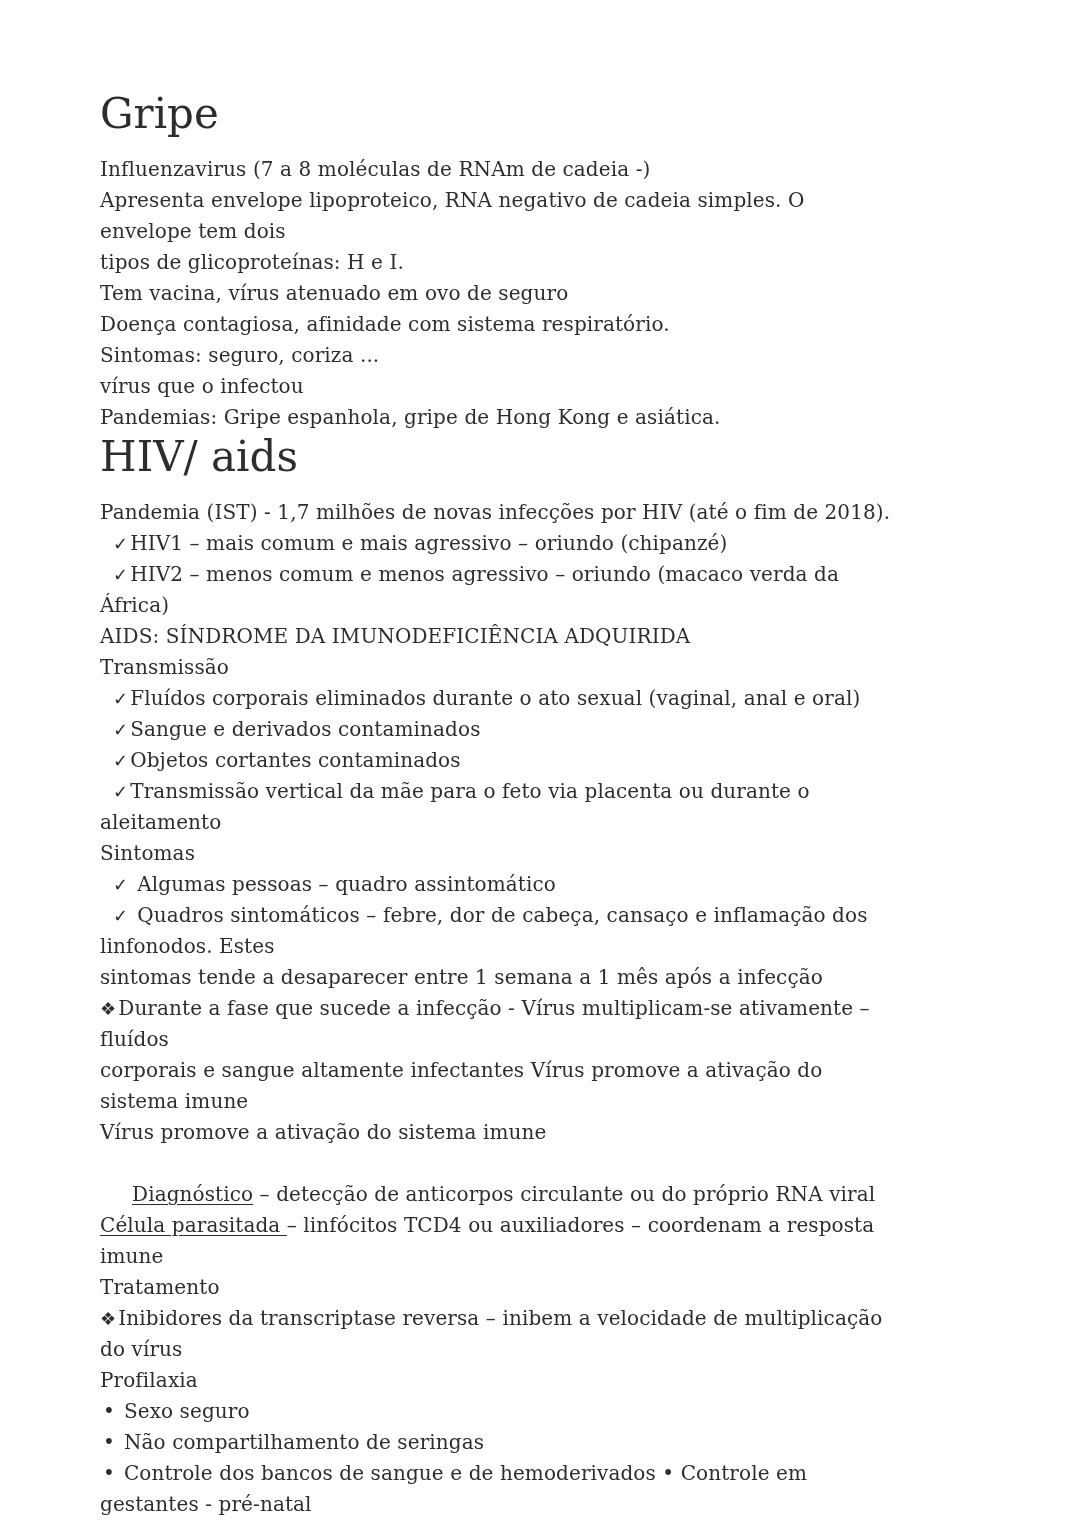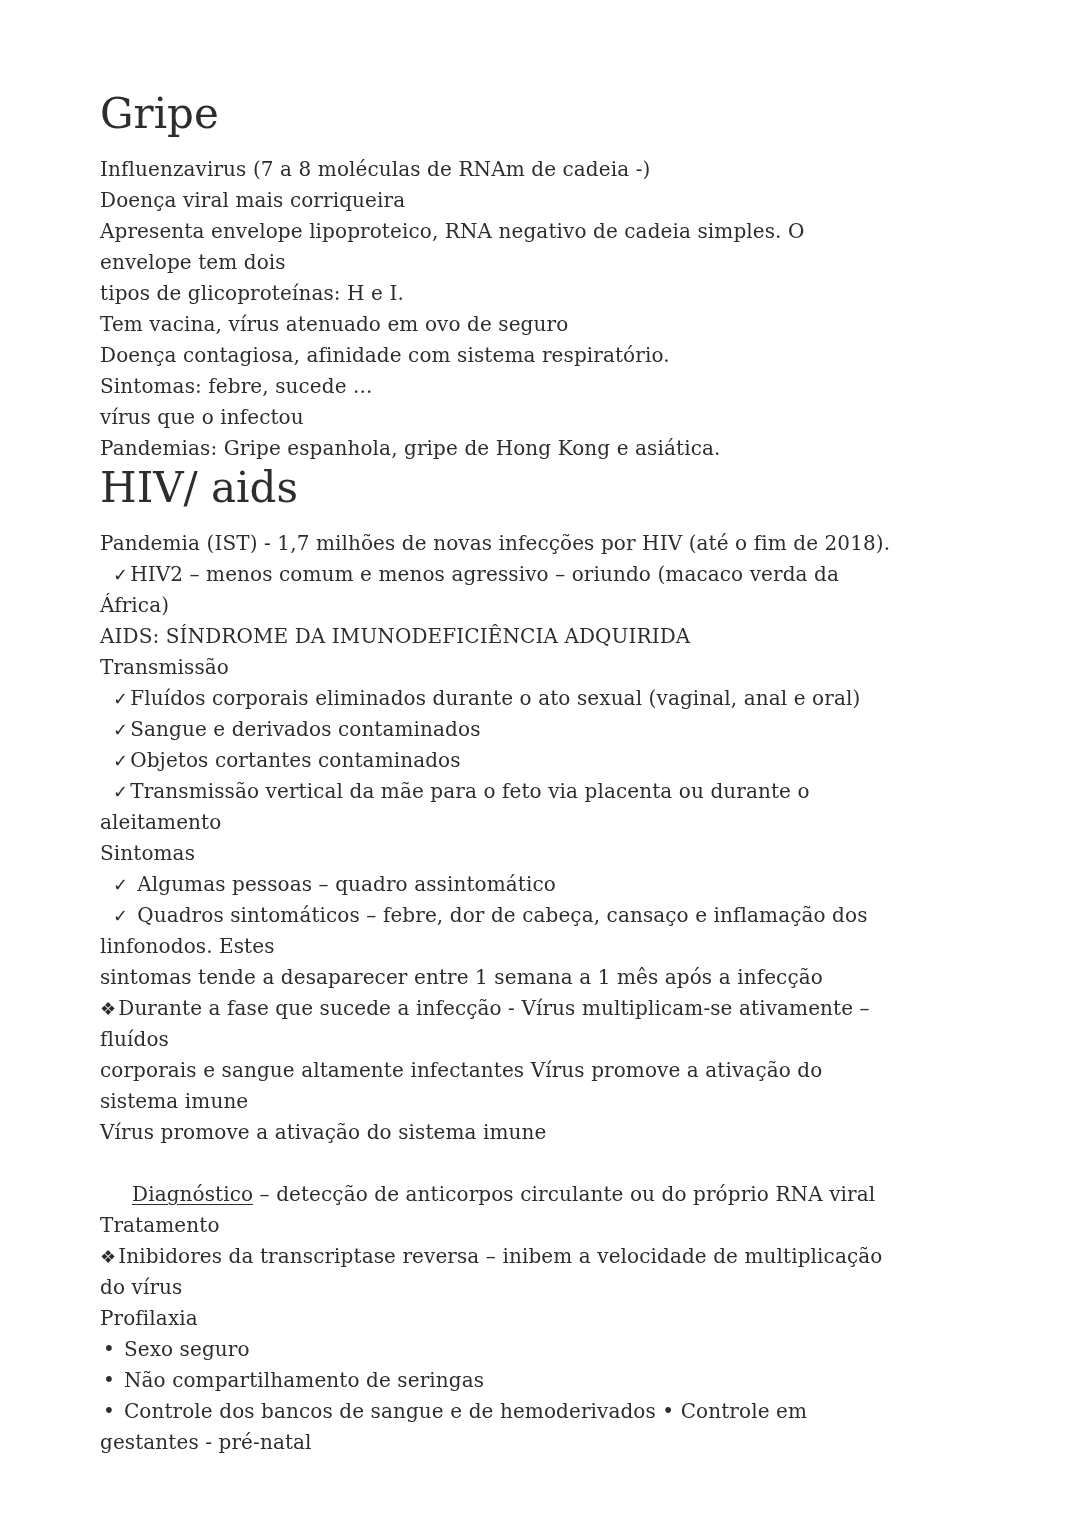--- a/index.html
+++ b/index.html
@@ -56,51 +56,52 @@
 </style>
 </head>
 <body>
 
 <div class="page">
 
   <section class="sec-0">
     <h1 class="section-title">Gripe</h1>
     <div class="lines">
         <div class="line"><span>Influenzavirus (7 a 8 moléculas de RNAm de cadeia -)</span></div>
-        <div class="line"><span>Doença viral mais corriqueira</span></div>
         <div class="line"><span>Apresenta envelope lipoproteico, RNA negativo de cadeia simples. O envelope tem dois</span></div>
         <div class="line"><span>tipos de glicoproteínas: H e I.</span></div>
         <div class="line"><span>Tem vacina, vírus atenuado em ovo de seguro</span></div>
         <div class="line"><span>Doença contagiosa, afinidade com sistema respiratório.</span></div>
-        <div class="line"><span>Sintomas: febre, sucede ...</span></div>
+        <div class="line"><span>Sintomas: seguro, coriza ...</span></div>
         <div class="line"><span>vírus que o infectou</span></div>
         <div class="line"><span>Pandemias: Gripe espanhola, gripe de Hong Kong e asiática.</span></div>
       </div>
   </section>
 
   <section class="sec-1">
     <h1 class="section-title">HIV/ aids</h1>
     <div class="lines">
         <div class="line"><span>Pandemia (IST) - 1,7 milhões de novas infecções por HIV (até o fim de 2018).</span></div>
+        <div class="line check"><span class="mk mk-sym">✓</span><span>HIV1 – mais comum e mais agressivo – oriundo (chipanzé)</span></div>
         <div class="line check"><span class="mk mk-sym">✓</span><span>HIV2 – menos comum e menos agressivo – oriundo (macaco verda da África)</span></div>
         <div class="line"><span>AIDS: SÍNDROME DA IMUNODEFICIÊNCIA ADQUIRIDA</span></div>
         <div class="line"><span>Transmissão</span></div>
         <div class="line check"><span class="mk mk-sym">✓</span><span>Fluídos corporais eliminados durante o ato sexual (vaginal, anal e oral)</span></div>
         <div class="line check"><span class="mk mk-sym">✓</span><span>Sangue e derivados contaminados</span></div>
         <div class="line check"><span class="mk mk-sym">✓</span><span>Objetos cortantes contaminados</span></div>
         <div class="line check"><span class="mk mk-sym">✓</span><span>Transmissão vertical da mãe para o feto via placenta ou durante o aleitamento</span></div>
         <div class="line"><span>Sintomas</span></div>
         <div class="line check"><span class="mk mk-sym gap">✓</span><span>Algumas pessoas – quadro assintomático</span></div>
         <div class="line check"><span class="mk mk-sym gap">✓</span><span>Quadros sintomáticos – febre, dor de cabeça, cansaço e inflamação dos linfonodos. Estes</span></div>
         <div class="line"><span>sintomas tende a desaparecer entre 1 semana a 1 mês após a infecção</span></div>
         <div class="line"><span class="mk mk-sym">❖</span><span>Durante a fase que sucede a infecção - Vírus multiplicam-se ativamente – fluídos</span></div>
         <div class="line"><span>corporais e sangue altamente infectantes Vírus promove a ativação do sistema imune</span></div>
         <div class="line"><span>Vírus promove a ativação do sistema imune</span></div>
         <div class="line"></div>
         <div class="line lead-indent"><span class="ul">Diagnóstico</span><span> – detecção de anticorpos circulante ou do próprio RNA viral</span></div>
+        <div class="line"><span class="ul">Célula parasitada </span><span>– linfócitos TCD4 ou auxiliadores – coordenam a resposta imune</span></div>
         <div class="line"><span>Tratamento</span></div>
         <div class="line"><span class="mk mk-sym">❖</span><span>Inibidores da transcriptase reversa – inibem a velocidade de multiplicação do vírus</span></div>
         <div class="line"><span>Profilaxia</span></div>
         <div class="line bullet"><span class="mk mk-serif gap">•</span><span>Sexo seguro</span></div>
         <div class="line bullet"><span class="mk mk-serif gap">•</span><span>Não compartilhamento de seringas</span></div>
         <div class="line bullet"><span class="mk mk-serif gap">•</span><span>Controle dos bancos de sangue e de hemoderivados • Controle em gestantes - pré-natal</span></div>
       </div>
   </section>
 
 </div>

